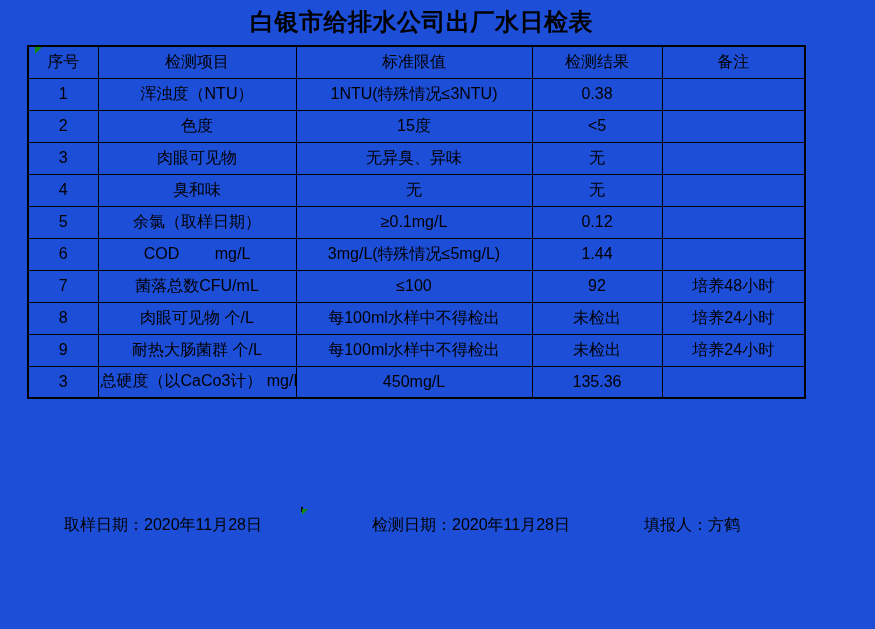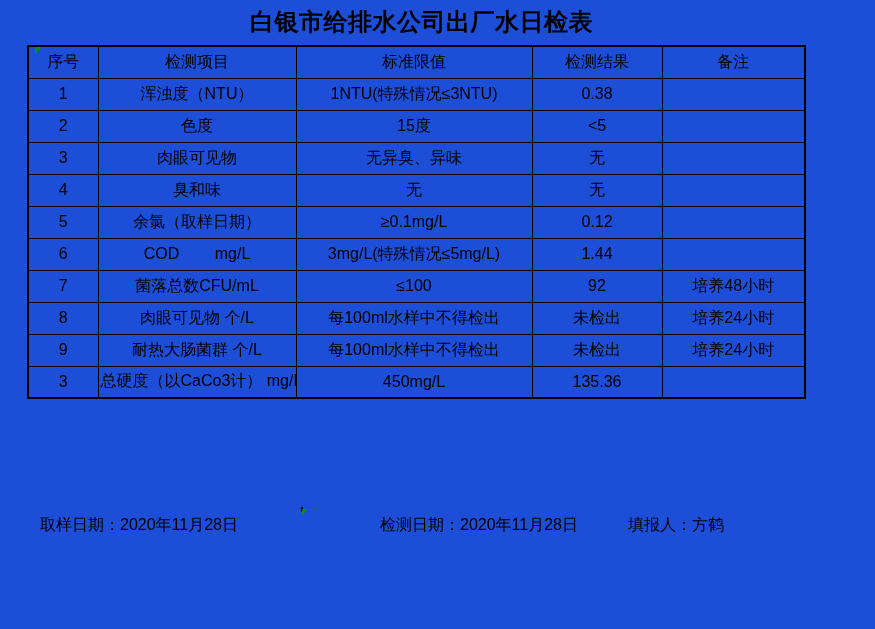--- a/index.html
+++ b/index.html
@@ -43,23 +43,23 @@
     font-weight: normal;
     white-space: pre;
     overflow: hidden;
   }
   .footer-item {
     position: absolute;
     top: 515px;
     font-size: 16px;
     white-space: nowrap;
   }
-  .f-sample   { left: 40px; }
-  .f-test     { left: 380px; }
-  .f-reporter { left: 628px; }
+  .f-sample   { left: 64px; }
+  .f-test     { left: 372px; }
+  .f-reporter { left: 644px; }
   .tri {
     position: absolute;
     width: 0;
     height: 0;
     border-top: 7px solid #0e8c0e;
     border-right: 7px solid transparent;
   }
   .tri-header { left: 35px;  top: 47px; }
   .tri-bottom { left: 302px; top: 509px; border-top-width: 6px; border-right-width: 6px; }
   .tick {

